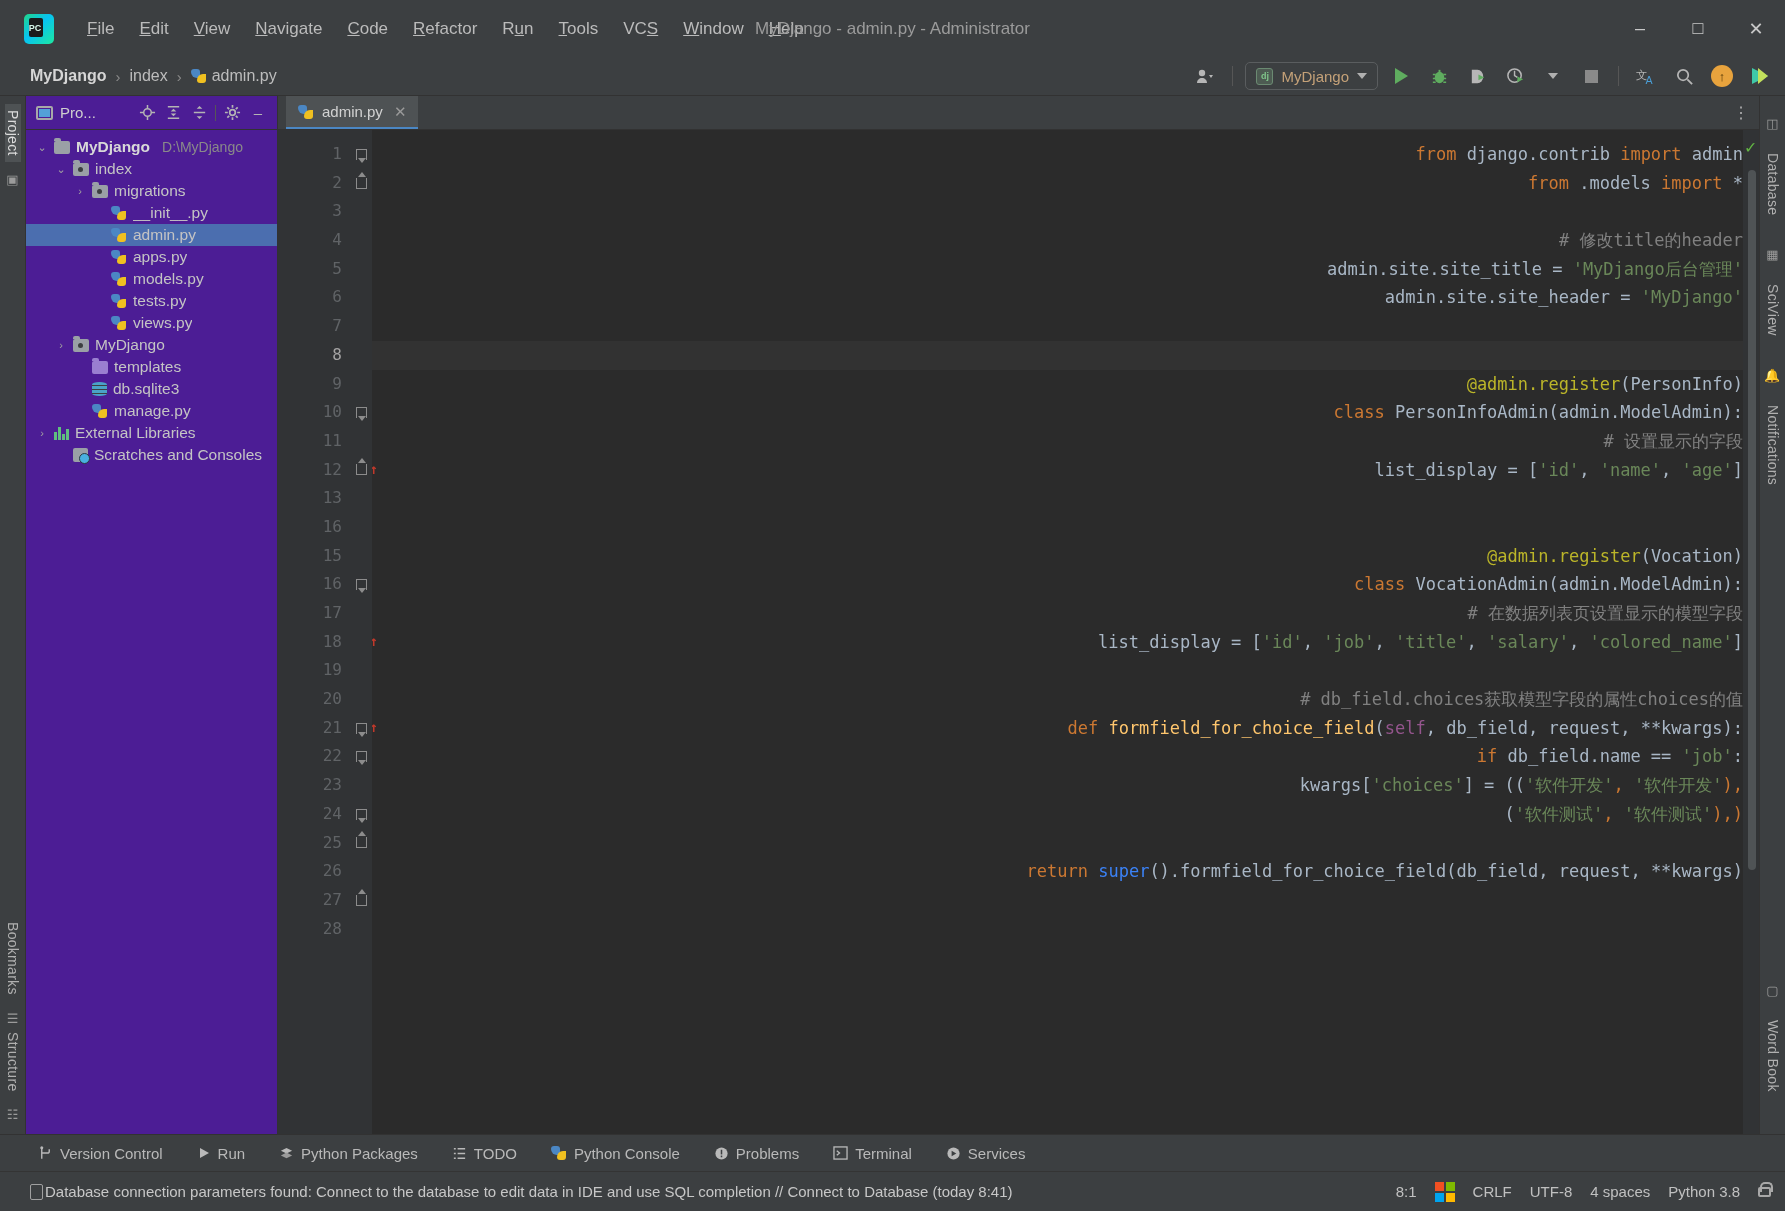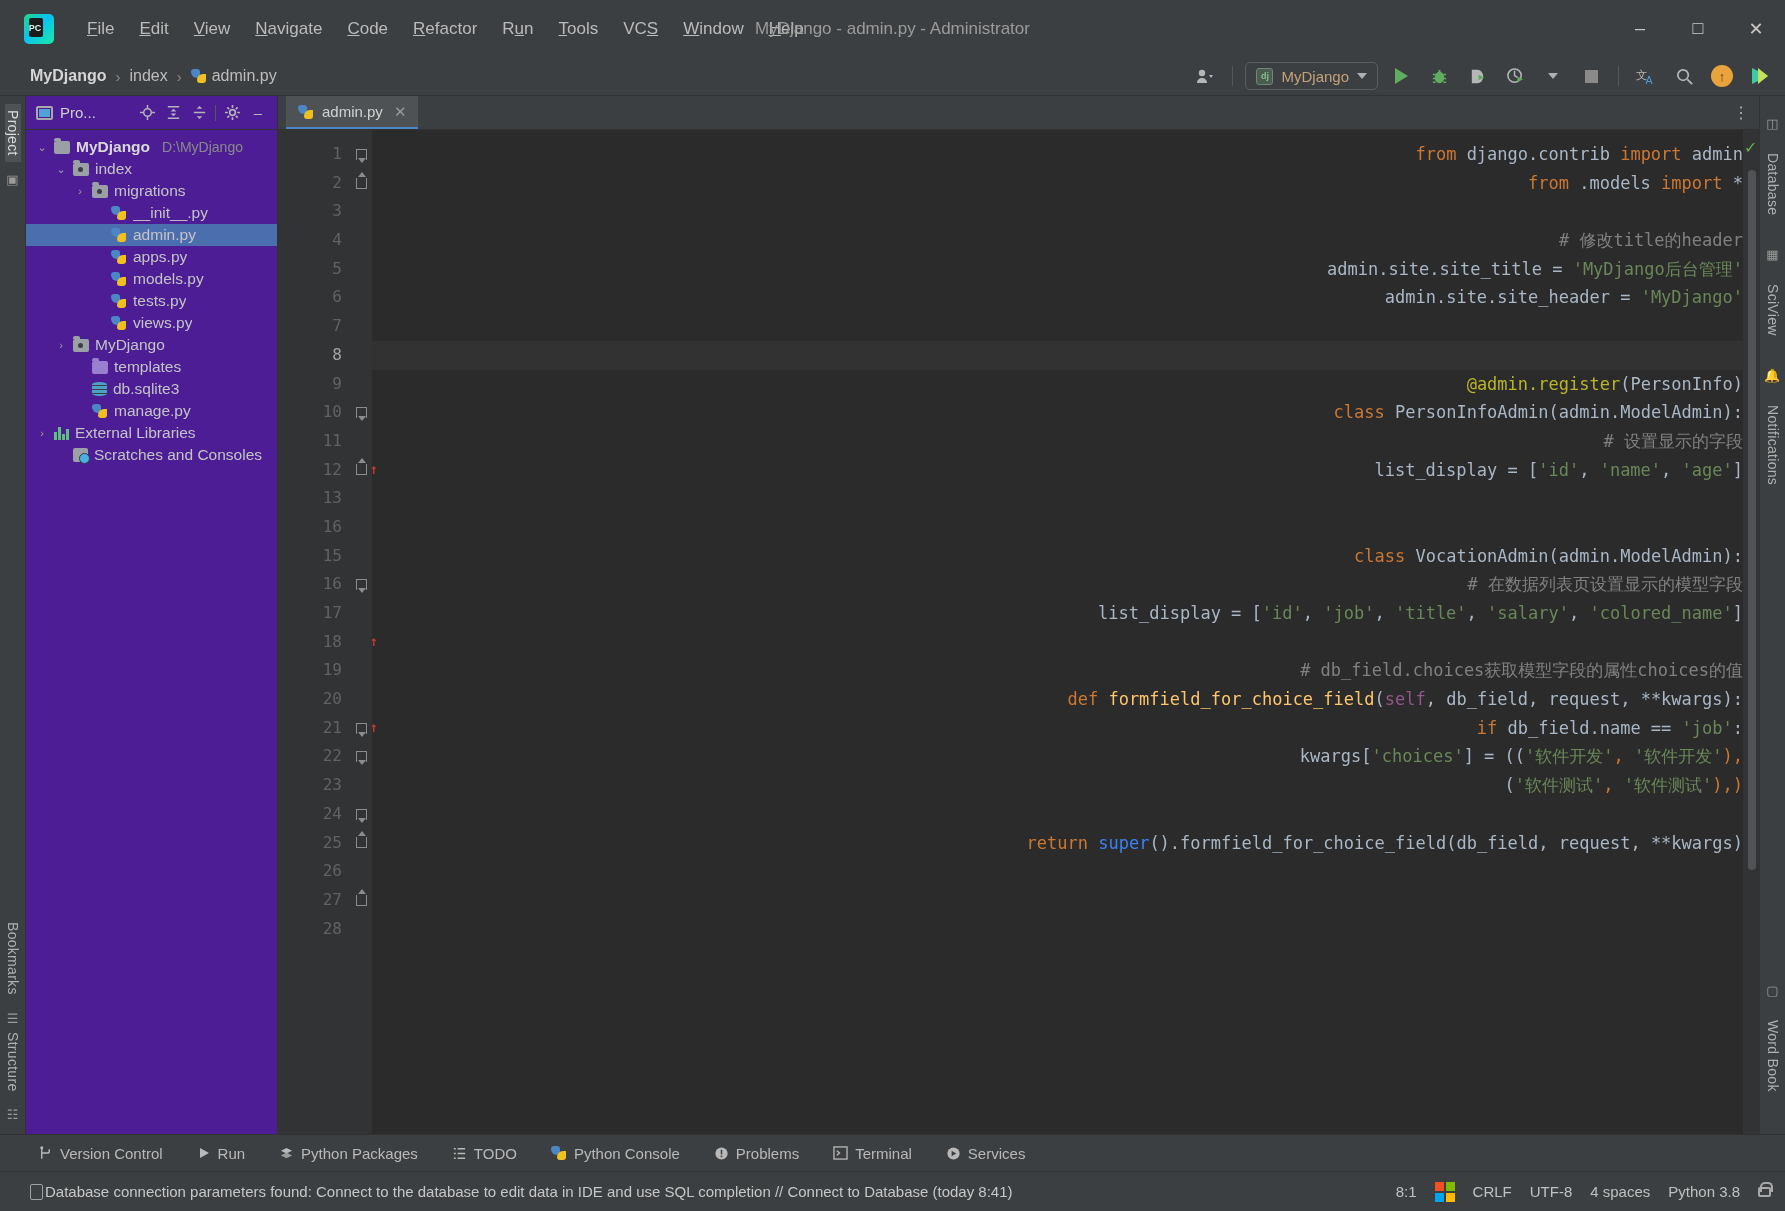--- a/index.html
+++ b/index.html
@@ -656,20 +656,21 @@
             <div class="cline"><span class="ident">admin.site.site_title </span><span class="ident">= </span><span class="str">'MyDjango后台管理'</span></div>
             <div class="cline"><span class="ident">admin.site.site_header </span><span class="ident">= </span><span class="str">'MyDjango'</span></div>
             <div class="cline">&nbsp;</div>
             <div class="cline cur">&nbsp;</div>
             <div class="cline"><span class="dec">@admin.register</span><span class="ident">(PersonInfo)</span></div>
             <div class="cline"><span class="kw">class </span><span class="ident">PersonInfoAdmin</span><span class="ident">(admin.ModelAdmin):</span></div>
             <div class="cline"><span class="cmt">    # 设置显示的字段</span></div>
             <div class="cline"><span class="ident">    list_display </span><span class="ident">= [</span><span class="str">'id'</span><span class="ident">, </span><span class="str">'name'</span><span class="ident">, </span><span class="str">'age'</span><span class="ident">]</span></div>
             <div class="cline">&nbsp;</div>
             <div class="cline">&nbsp;</div>
+            <div class="cline"><span class="dec">@admin.register</span><span class="ident">(Vocation)</span></div>
             <div class="cline"><span class="kw">class </span><span class="ident">VocationAdmin</span><span class="ident">(admin.ModelAdmin):</span></div>
             <div class="cline"><span class="cmt">    # 在数据列表页设置显示的模型字段</span></div>
             <div class="cline"><span class="ident">    list_display </span><span class="ident">= [</span><span class="str">'id'</span><span class="ident">, </span><span class="str">'job'</span><span class="ident">, </span><span class="str">'title'</span><span class="ident">, </span><span class="str">'salary'</span><span class="ident">, </span><span class="str">'colored_name'</span><span class="ident">]</span></div>
             <div class="cline">&nbsp;</div>
             <div class="cline"><span class="cmt">    # db_field.choices获取模型字段的属性choices的值</span></div>
             <div class="cline"><span class="kw">    def </span><span class="fn">formfield_for_choice_field</span><span class="ident">(</span><span class="self">self</span><span class="ident">, db_field, request, **kwargs):</span></div>
             <div class="cline"><span class="kw">        if </span><span class="ident">db_field.name == </span><span class="str">'job'</span><span class="ident">:</span></div>
             <div class="cline"><span class="ident">            kwargs[</span><span class="str">'choices'</span><span class="ident">] = ((</span><span class="str">'软件开发'</span><span class="kw">, </span><span class="str">'软件开发'</span><span class="kw">),</span></div>
             <div class="cline"><span class="ident">                           (</span><span class="str">'软件测试'</span><span class="kw">, </span><span class="str">'软件测试'</span><span class="kw">),)</span></div>
             <div class="cline">&nbsp;</div>

